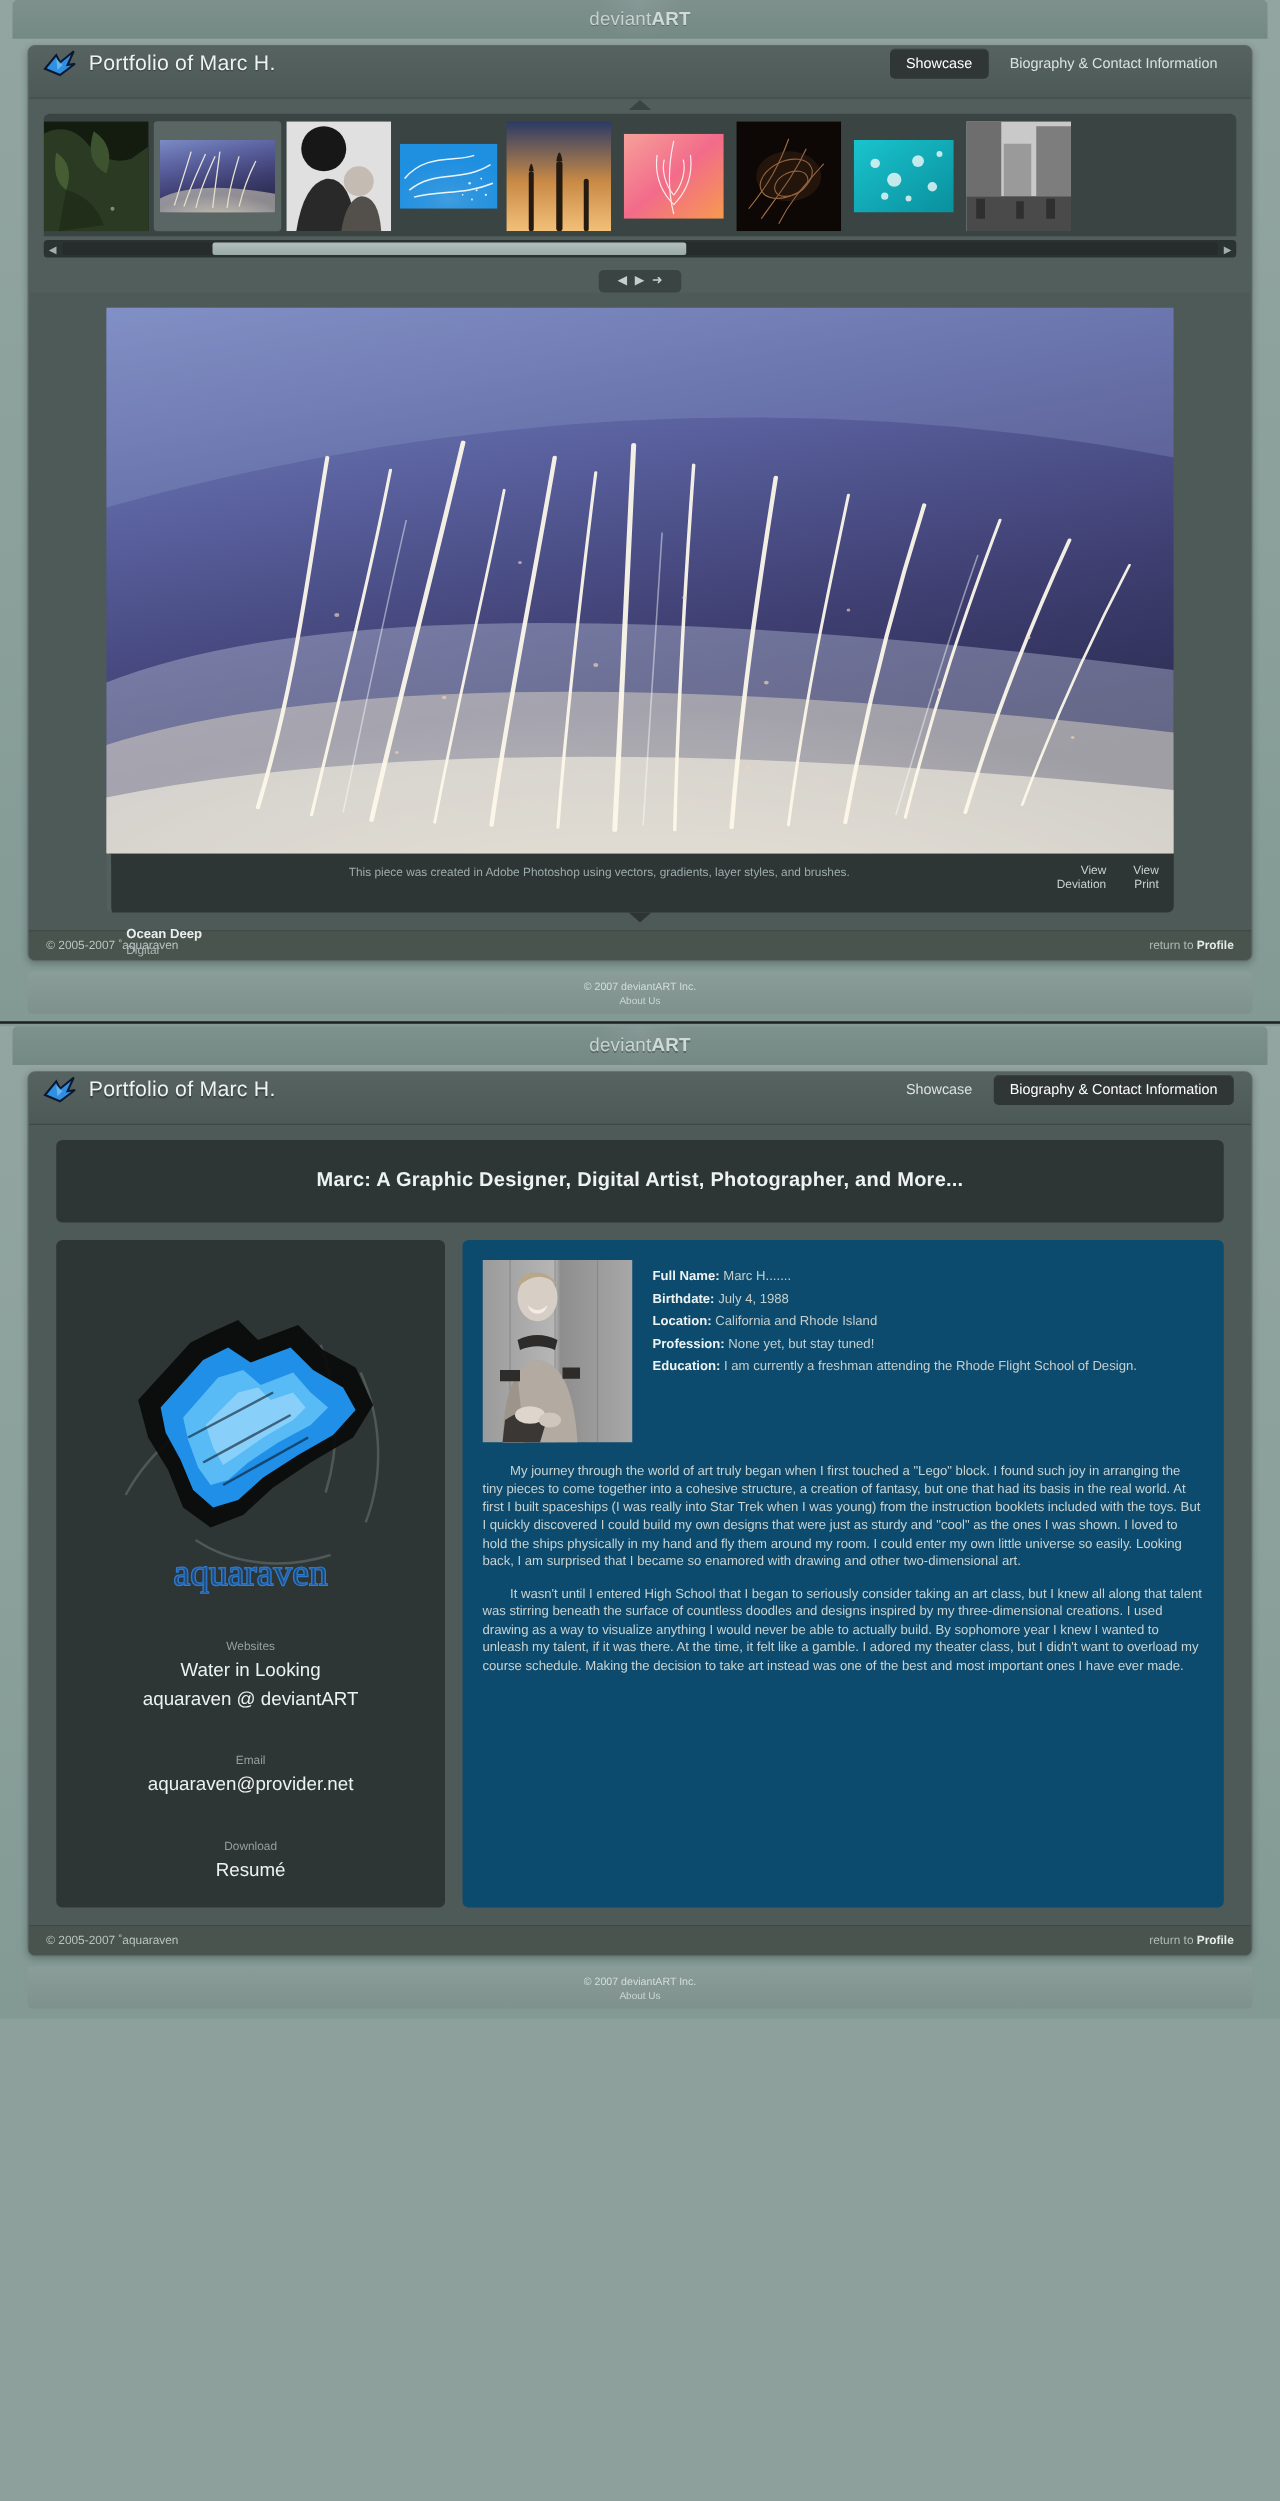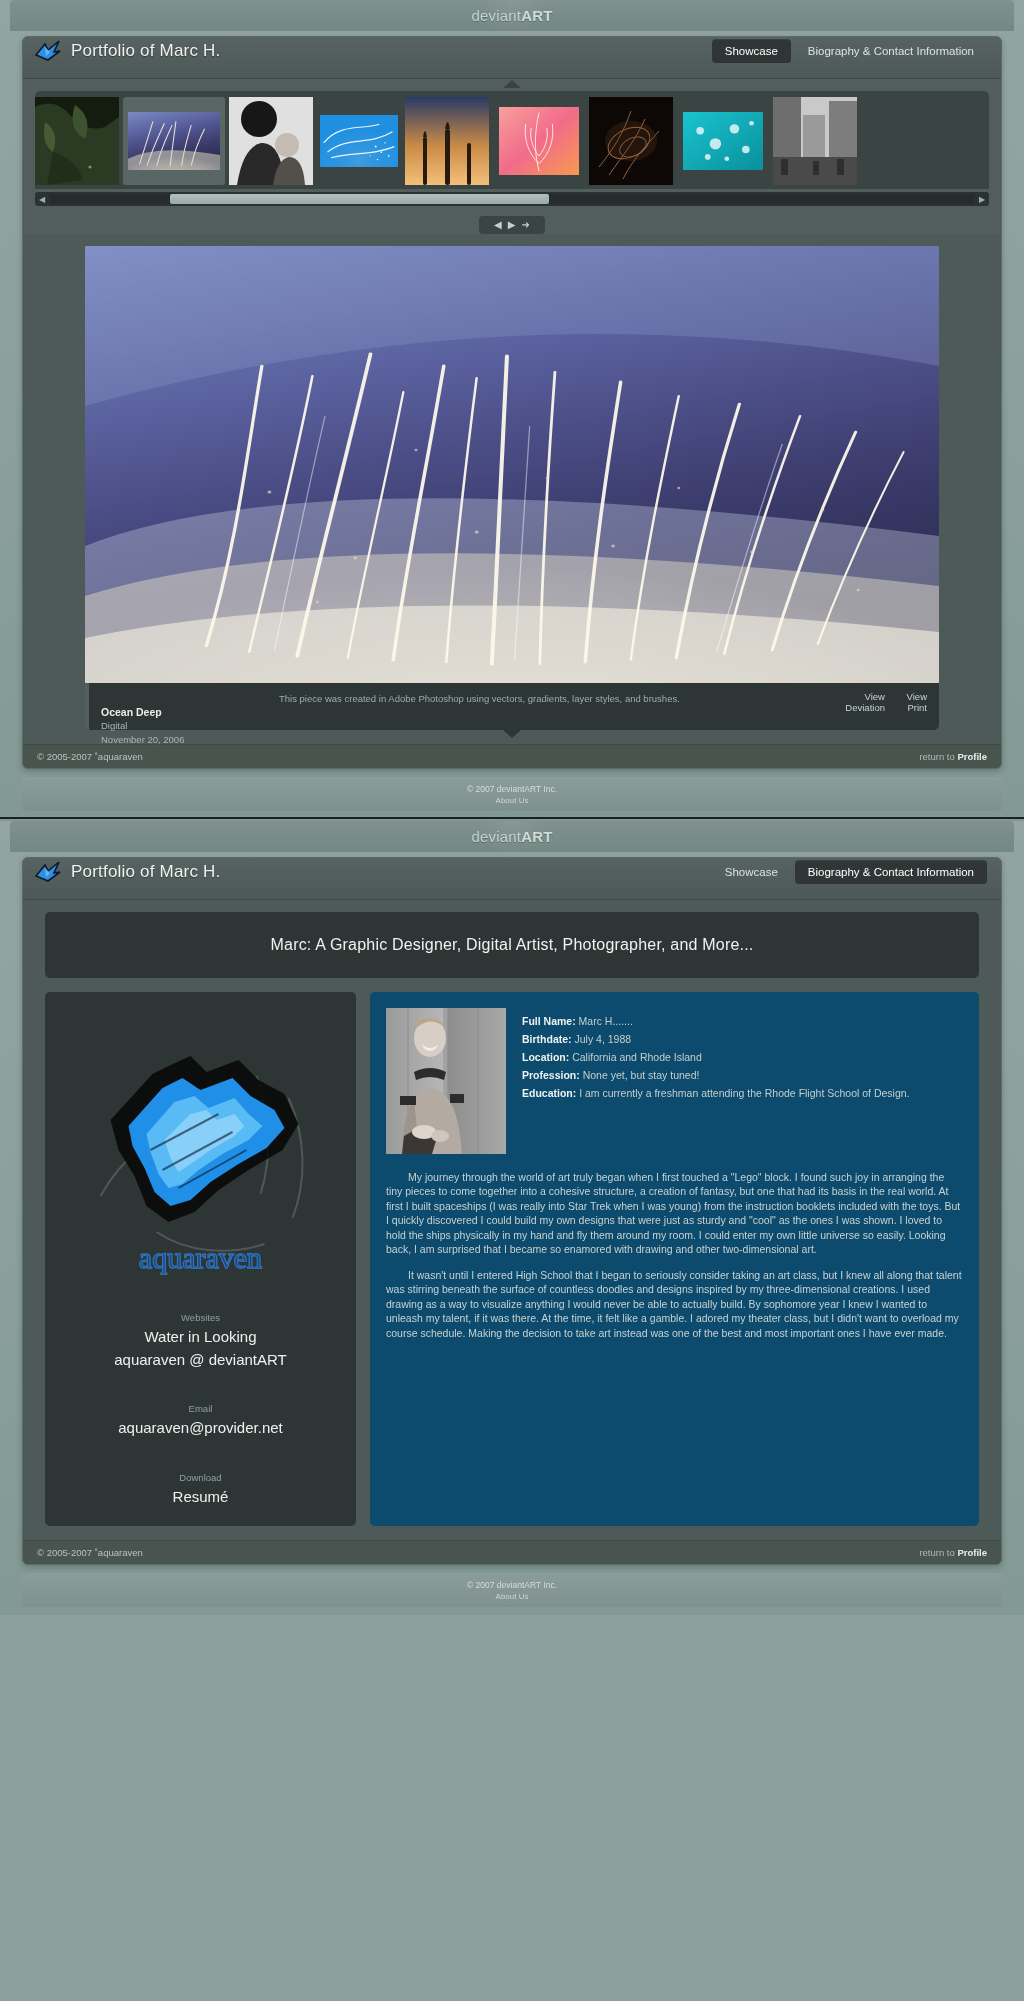--- a/index.html
+++ b/index.html
@@ -125,21 +125,21 @@
     width:100%; height:437px; display:block; border-radius:1px;
   }
 
   
   .caption-bar {
     margin:0 62px; height:47px;
     background:#2e3635; border-radius:0 0 5px 5px;
     display:flex; align-items:stretch; position:relative;
     border-left:4px solid #535f5c;
   }
-  .cap-left { padding:22px 0 0 12px; width:190px; }
+  .cap-left { padding:12px 0 0 12px; width:190px;margin-top:45px; }
   .cap-title { font-size:10.5px; font-weight:700; color:#e9eeec; line-height:1.35; }
   .cap-sub { font-size:9.5px; color:#aab7b4; line-height:1.45; }
   .cap-desc {
     flex:1; padding:10px 10px 0 0; font-size:9.5px; color:#9dacaa; line-height:1.35;
   }
   .cap-links {
     width:110px; padding:8px 12px 0 0; text-align:right;
     display:flex; flex-direction:row; gap:4px;
   }
   .cap-links a { font-size:9.5px; color:#c8d3d0; text-decoration:none; cursor:pointer; }
@@ -172,21 +172,21 @@
 
   .divider-rule { height:2px; background:#1c2120; margin-top:6px; }
 
   
   .bio-banner {
     margin:12px 22px 0 22px; height:66px;
     background:#2e3635; border-radius:5px;
     display:flex; align-items:center; justify-content:center;
   }
   .bio-banner-text {
-    font-size:16px; color:#eef3f1; letter-spacing:.2px; font-weight:400;
+    font-size:16px; color:#eef3f1; letter-spacing:.2px; font-weight:700;
   }
   .bio-cols {
     display:flex; gap:14px; margin:14px 22px 0 22px; align-items:stretch;
   }
   .bio-left {
     width:311px; background:#2e3635; border-radius:5px;
     padding:14px 10px 18px 10px;
     display:flex; flex-direction:column; align-items:center;
   }
   .logo-box { width:100%; height:300px; position:relative; }

